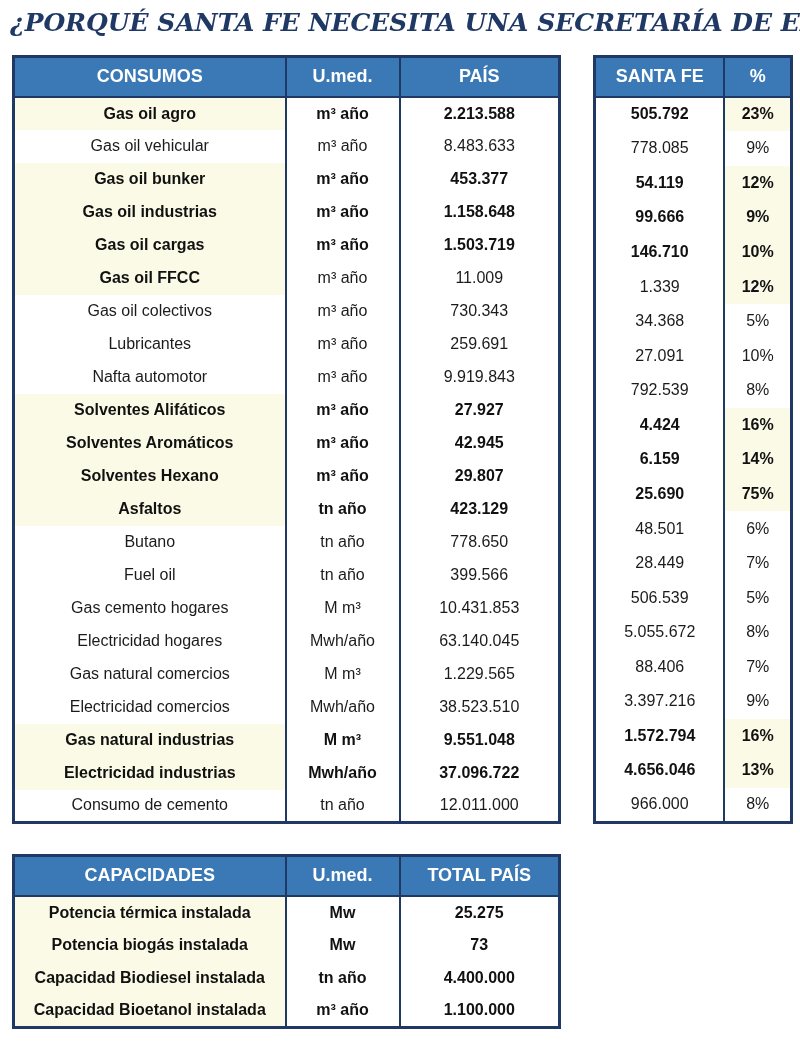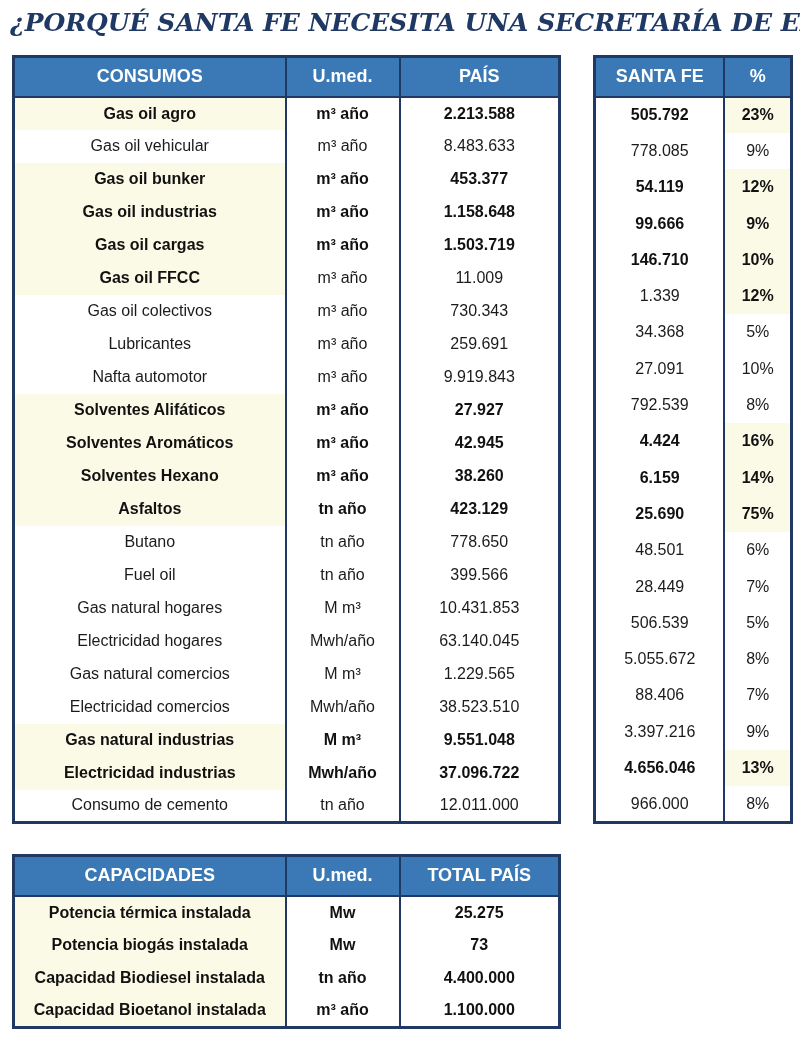--- a/index.html
+++ b/index.html
@@ -134,39 +134,39 @@
           <td class="b">27.927</td>
         </tr>
         <tr>
           <td class="b hl">Solventes Aromáticos</td>
           <td class="b">m³ año</td>
           <td class="b">42.945</td>
         </tr>
         <tr>
           <td class="b hl">Solventes Hexano</td>
           <td class="b">m³ año</td>
-          <td class="b">38.260</td>
+          <td class="b">29.807</td>
         </tr>
         <tr>
           <td class="b hl">Asfaltos</td>
           <td class="b">tn año</td>
           <td class="b">423.129</td>
         </tr>
         <tr>
           <td>Butano</td>
           <td>tn año</td>
           <td>778.650</td>
         </tr>
         <tr>
           <td>Fuel oil</td>
           <td>tn año</td>
           <td>399.566</td>
         </tr>
         <tr>
-          <td>Gas natural hogares</td>
+          <td>Gas cemento hogares</td>
           <td>M m³</td>
           <td>10.431.853</td>
         </tr>
         <tr>
           <td>Electricidad hogares</td>
           <td>Mwh/año</td>
           <td>63.140.045</td>
         </tr>
         <tr>
           <td>Gas natural comercios</td>
@@ -274,20 +274,24 @@
         </tr>
         <tr>
           <td>88.406</td>
           <td>7%</td>
         </tr>
         <tr>
           <td>3.397.216</td>
           <td>9%</td>
         </tr>
         <tr>
+          <td class="b">1.572.794</td>
+          <td class="b hl">16%</td>
+        </tr>
+        <tr>
           <td class="b">4.656.046</td>
           <td class="b hl">13%</td>
         </tr>
         <tr>
           <td>966.000</td>
           <td>8%</td>
         </tr>
       </tbody>
   </table>
 </div>

